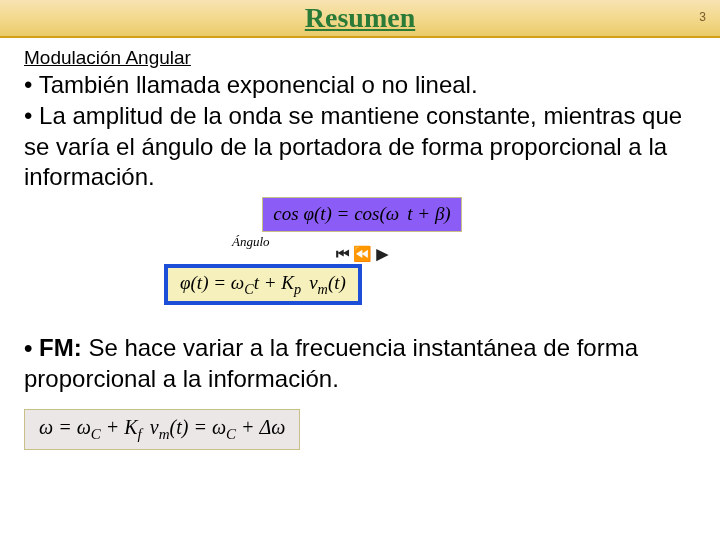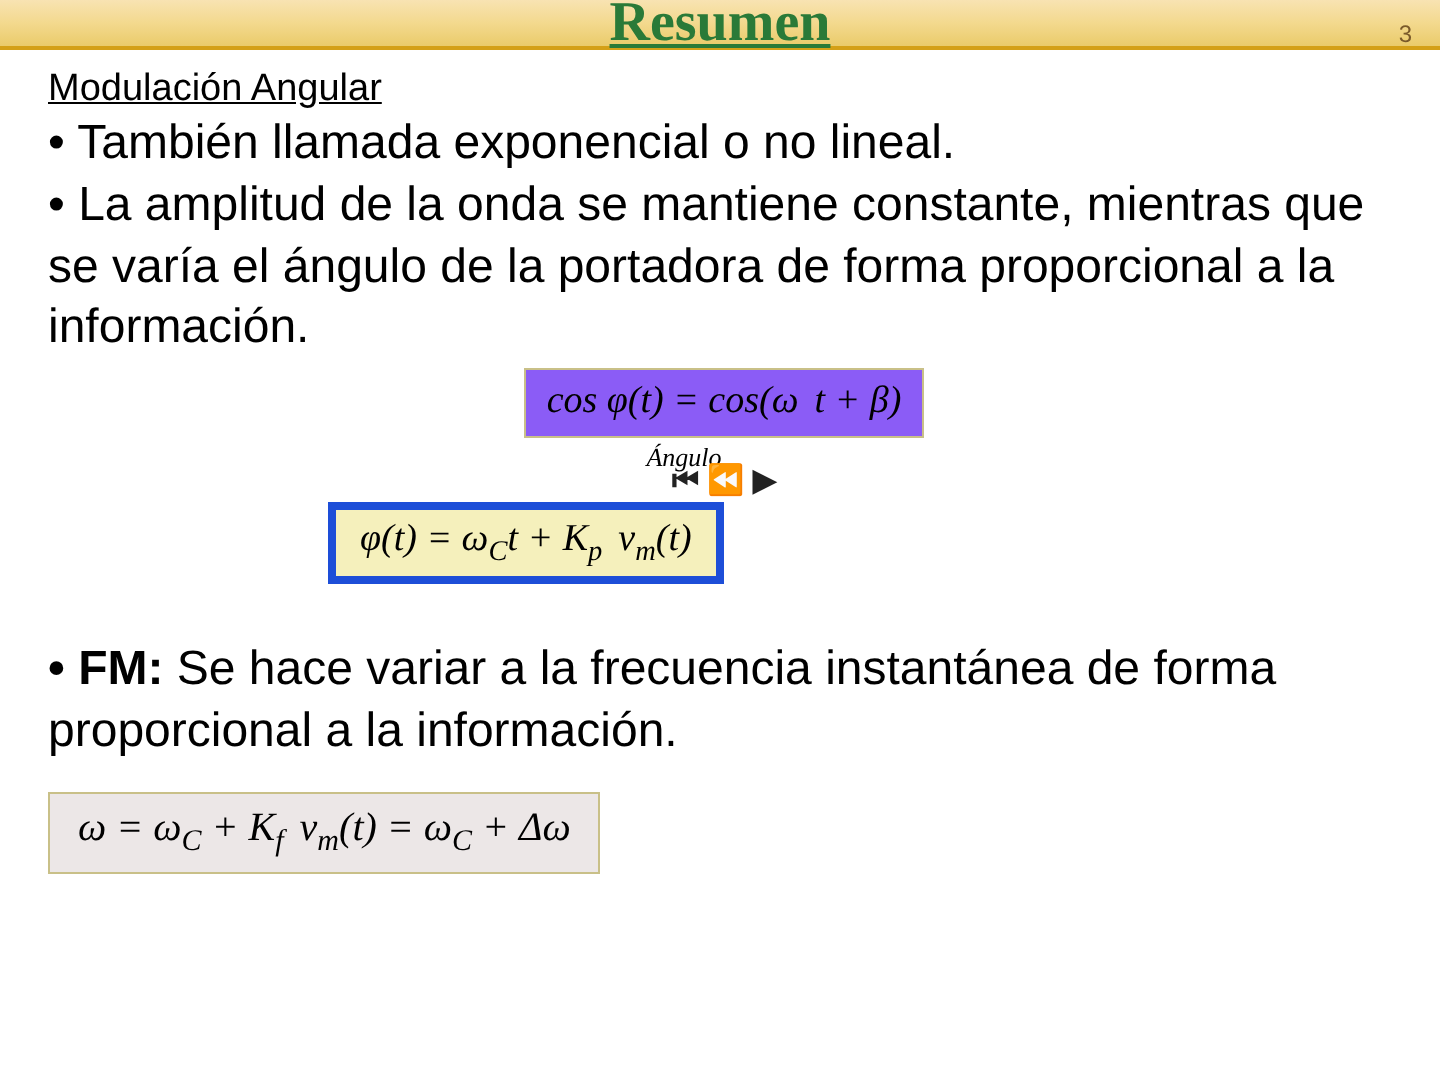--- a/index.html
+++ b/index.html
@@ -5,21 +5,21 @@
     * { margin: 0; padding: 0; box-sizing: border-box; }
     body {
       width: 720px;
       height: 540px;
       background: #fff;
       font-family: "Arial", "Helvetica", sans-serif;
       position: relative;
       overflow: hidden;
     }
     .title-bar {
-      height: 25px;
+      height: 38px;
       background: linear-gradient(to bottom, #f8e3b2 0%, #f3d98e 50%, #eacb6a 100%);
       border-bottom: 2px solid #d4a017;
       display: flex;
       align-items: center;
       justify-content: center;
       position: relative;
     }
     .title {
       font-family: "Georgia", "Times New Roman", serif;
       font-weight: bold;
@@ -67,21 +67,21 @@
     .eq-label {
       display: block;
       font-family: "Times New Roman", serif;
       font-style: italic;
       font-size: 13px;
       text-align: center;
       max-width: 260px;
       margin: 2px auto 0;
       color: #000;
     }
-    .eq-label.right { text-align:center; padding-right: 40px;}
+    .eq-label.right { text-align:left; padding-right: 40px;}
     .eq-inline {
       display:inline-block;
       vertical-align: middle;
       background: #f5f0bc;
       border: 4px solid #1d4ed8;
       padding: 3px 12px;
       font-family:"Times New Roman", serif;
       font-size:19px;
       font-style: italic;
       margin-left: 30px;

